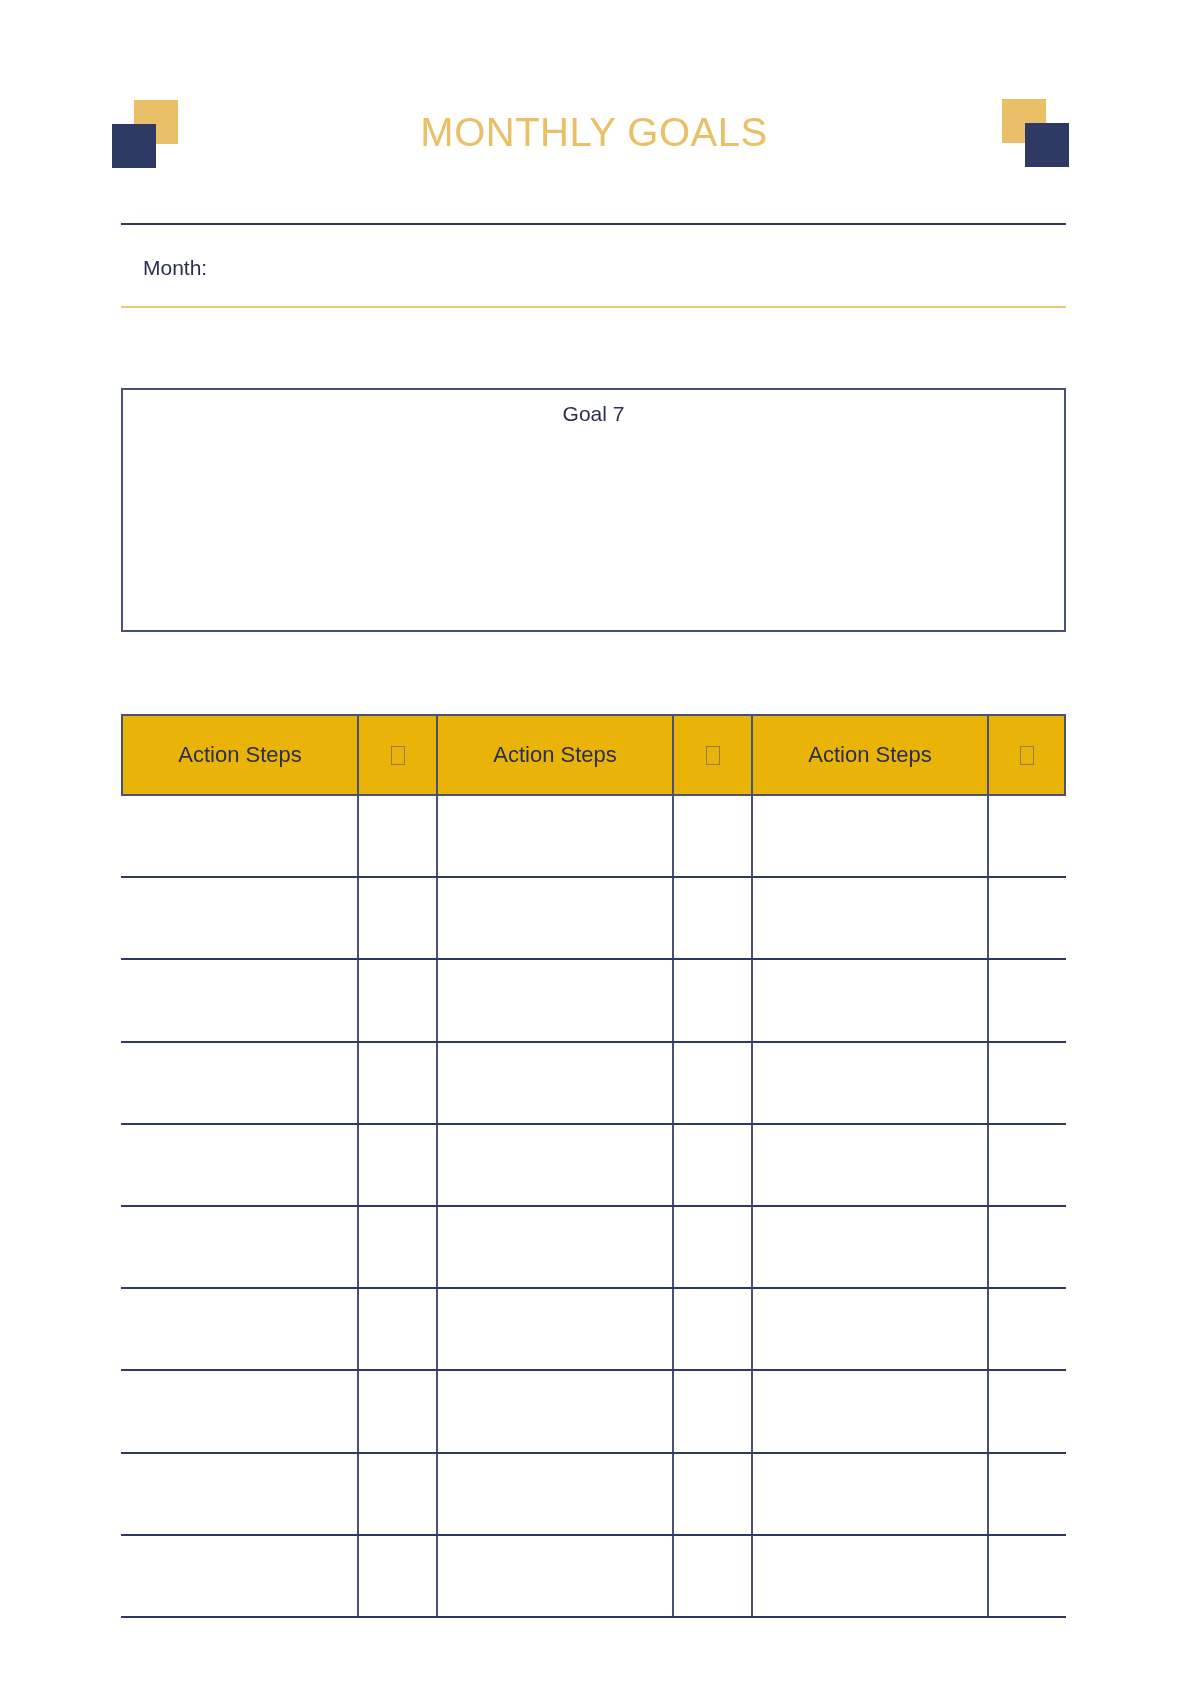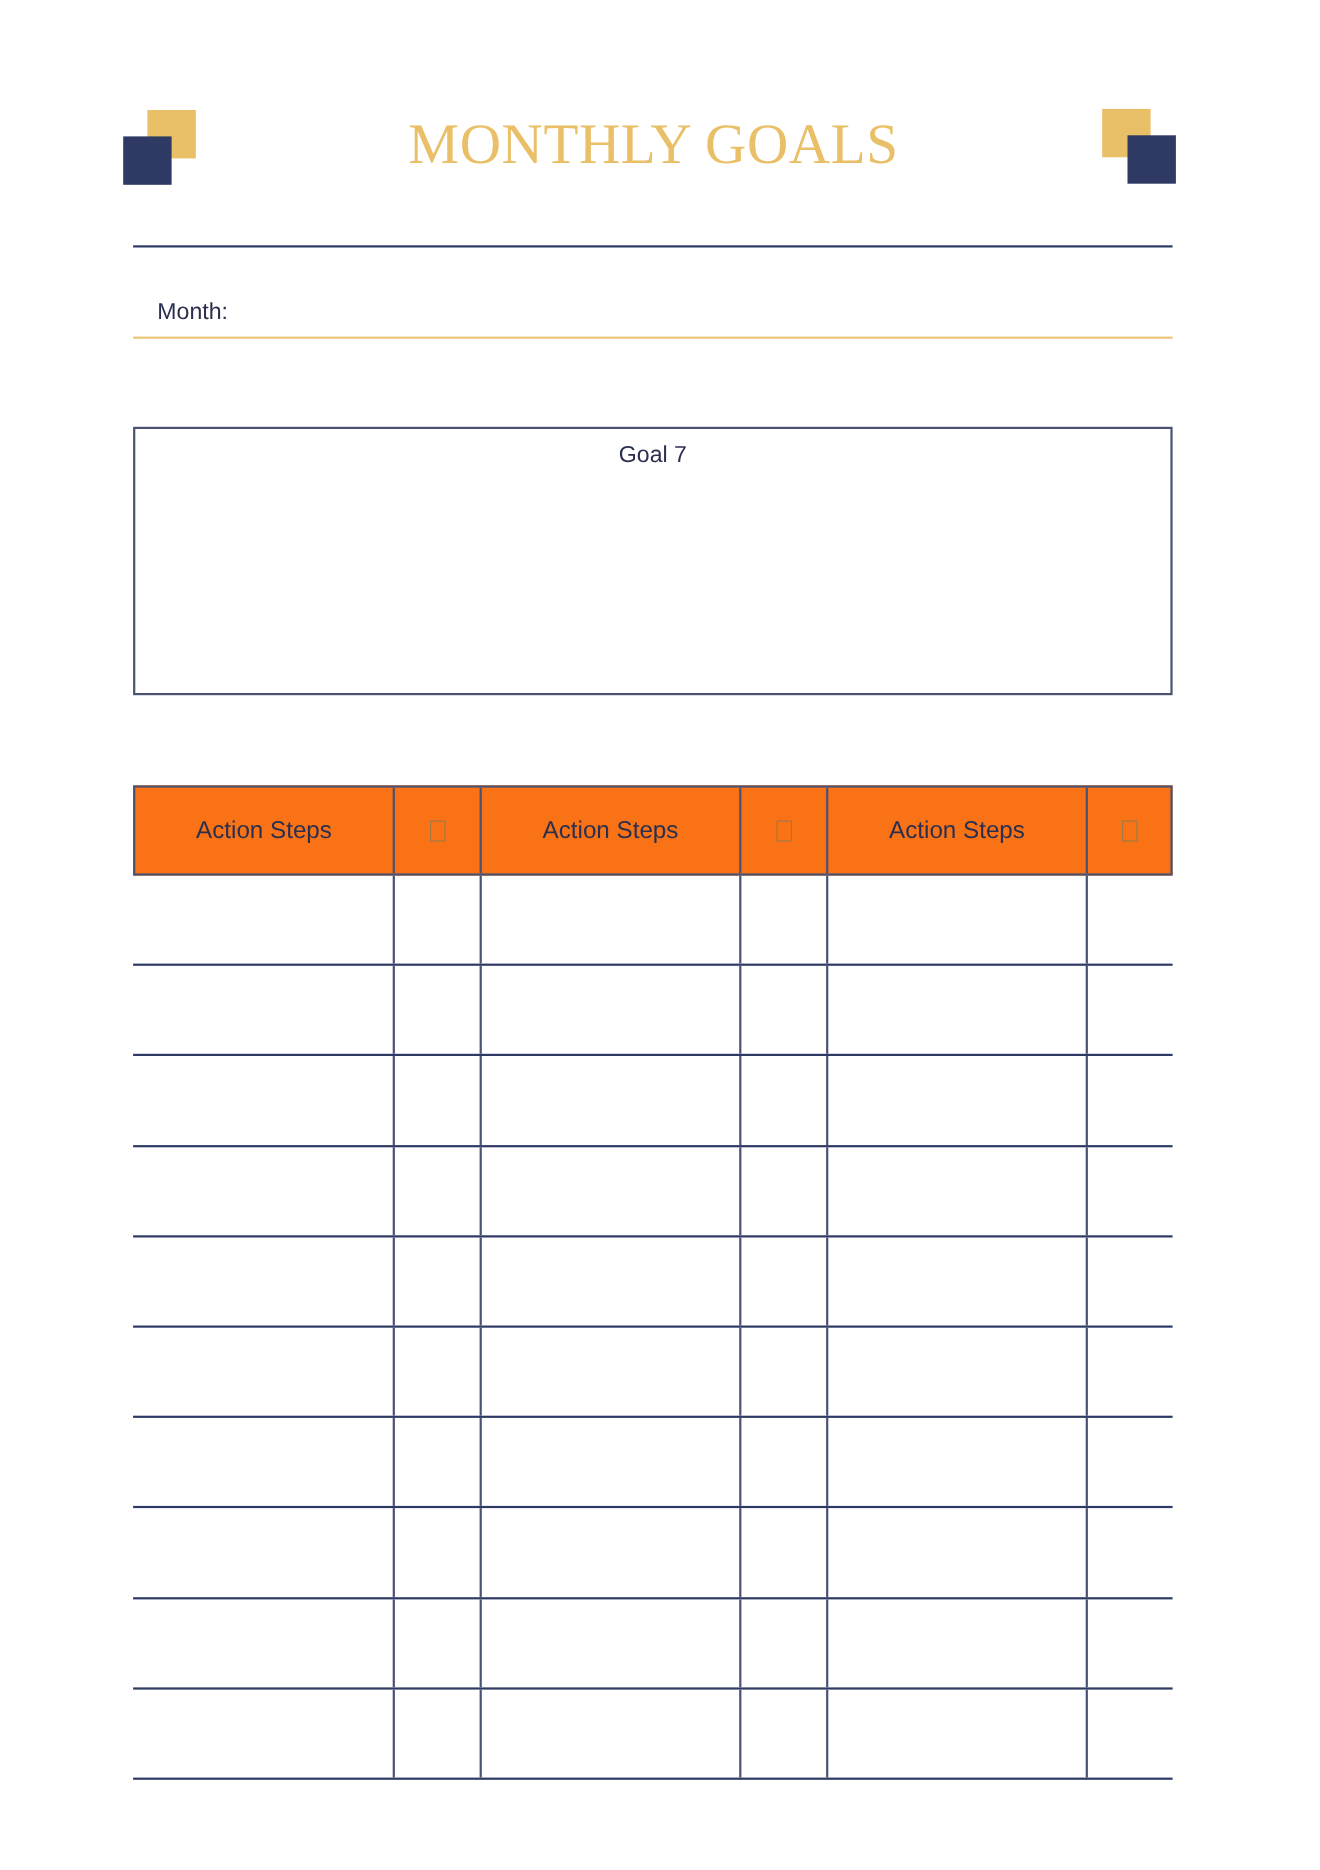--- a/index.html
+++ b/index.html
@@ -1,28 +1,28 @@
 <!DOCTYPE html>
 <html><head>
 <meta charset="utf-8">
 <style>
   html, body { margin:0; padding:0; background:#ffffff; }
   body { width:1200px; height:1700px; position:relative; overflow:hidden; font-family:"Liberation Sans","DejaVu Sans",sans-serif; color:#2b2f4f; }
   .sq { position:absolute; width:44px; height:44px; }
   .gold { background:#e9bf67; }
   .navy { background:#2e3a63; }
-  .title { position:absolute; left:0; width:1188px; top:100px; text-align:center; font-family:Liberation Serif, serif; font-size:52px; color:#e9bf67; letter-spacing:0.5px; line-height:64px; }
+  .title { position:absolute; left:0; width:1188px; top:100px; text-align:center; font-family:Liberation Sans, sans-serif; font-size:40px; color:#e9bf67; letter-spacing:0.5px; line-height:64px; }
   .hline { position:absolute; left:121px; width:945px; height:2px; }
-  .month-label { position:absolute; left:143px; top:256px; font-size:21px; color:#2b2f4f;margin-top:16px; }
+  .month-label { position:absolute; left:143px; top:256px; font-size:21px; color:#2b2f4f; }
   .goals { position:absolute; left:121px; top:388px; width:945px; height:244px; border:2px solid #4a5274; box-sizing:border-box; display:flex; }
   .goal-cell { flex:1; position:relative; border-right:2px solid #4a5274; }
   .goal-cell:last-child { border-right:none; }
   .goal-title { position:absolute; top:12px; left:0; right:0; text-align:center; font-size:21px; color:#2b2f4f; }
   .actions { position:absolute; left:121px; top:714px; width:945px; }
-  .ahead { height:82px; background:#f97316; border:2px solid #4a5274; box-sizing:border-box; display:flex; position:relative; }
+  .ahead { height:82px; background:#eab308; border:2px solid #4a5274; box-sizing:border-box; display:flex; position:relative; }
   .hc { display:flex; align-items:center; justify-content:center; font-size:22px; color:#2b2f4f; box-sizing:border-box; border-right:2px solid #4a5274; height:100%; }
   .hc:last-child { border-right:none; }
   .w-step { width:236px; }
   .w-check { width:79px; }
   .cb { width:12px; height:17px; border:1px solid #9a7a4a; display:inline-block; }
   .rows { position:relative; }
   .row { height:82.2px; border-bottom:2px solid #2e3a63; box-sizing:border-box; display:flex; }
   .rc { height:100%; box-sizing:border-box; border-right:2px solid #4a5274; }
   .rc:last-child { border-right:none; }
 </style>

